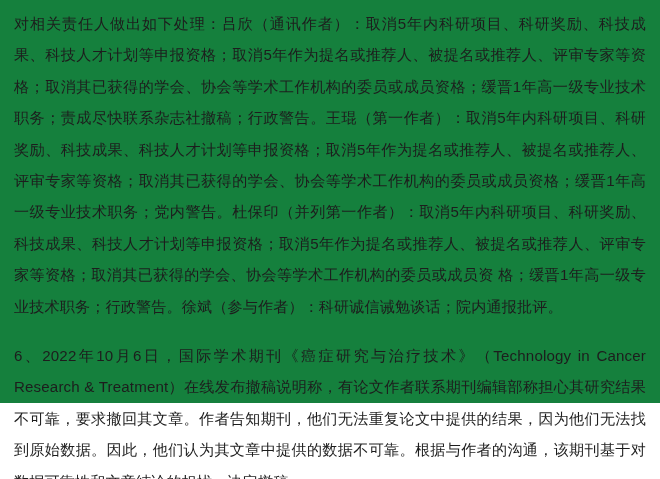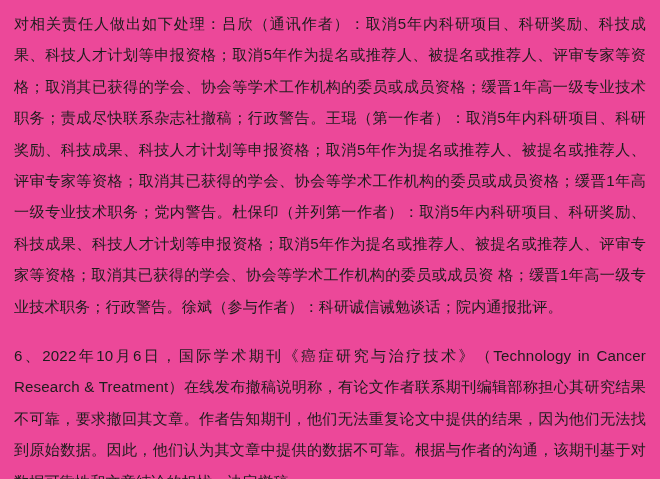--- a/index.html
+++ b/index.html
@@ -10,23 +10,23 @@
     width: 660px;
     height: 479px;
     background: #ffffff;
     font-family: "Liberation Sans", sans-serif;
     color: #1b1b1b;
     overflow: hidden;
   }
   .page {
     box-sizing: border-box;
     width: 660px;
-    height: 479px;
+    height: 403px;
     padding: 8px 14px 0 14px;
-    background: #ec4899;
+    background: #15803d;
   }
   .para {
     font-size: 15.1px;
     line-height: 31.4px;
     text-align: justify;
     text-justify: inter-ideograph;
     color: #1d1d1d;
     letter-spacing: 0.15px;
     margin: 0;
   }

